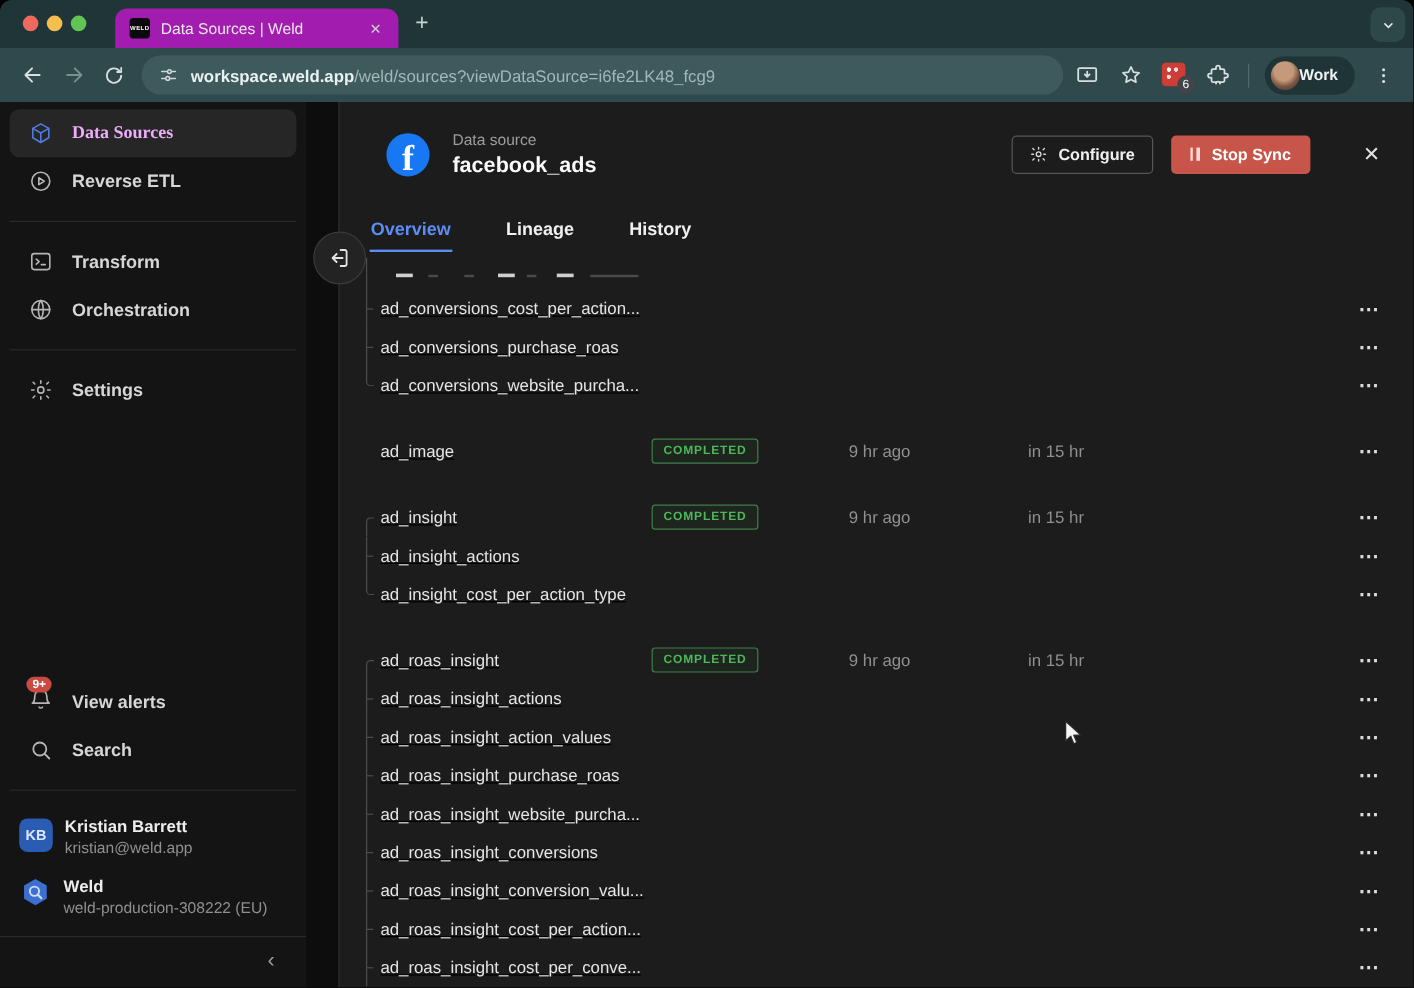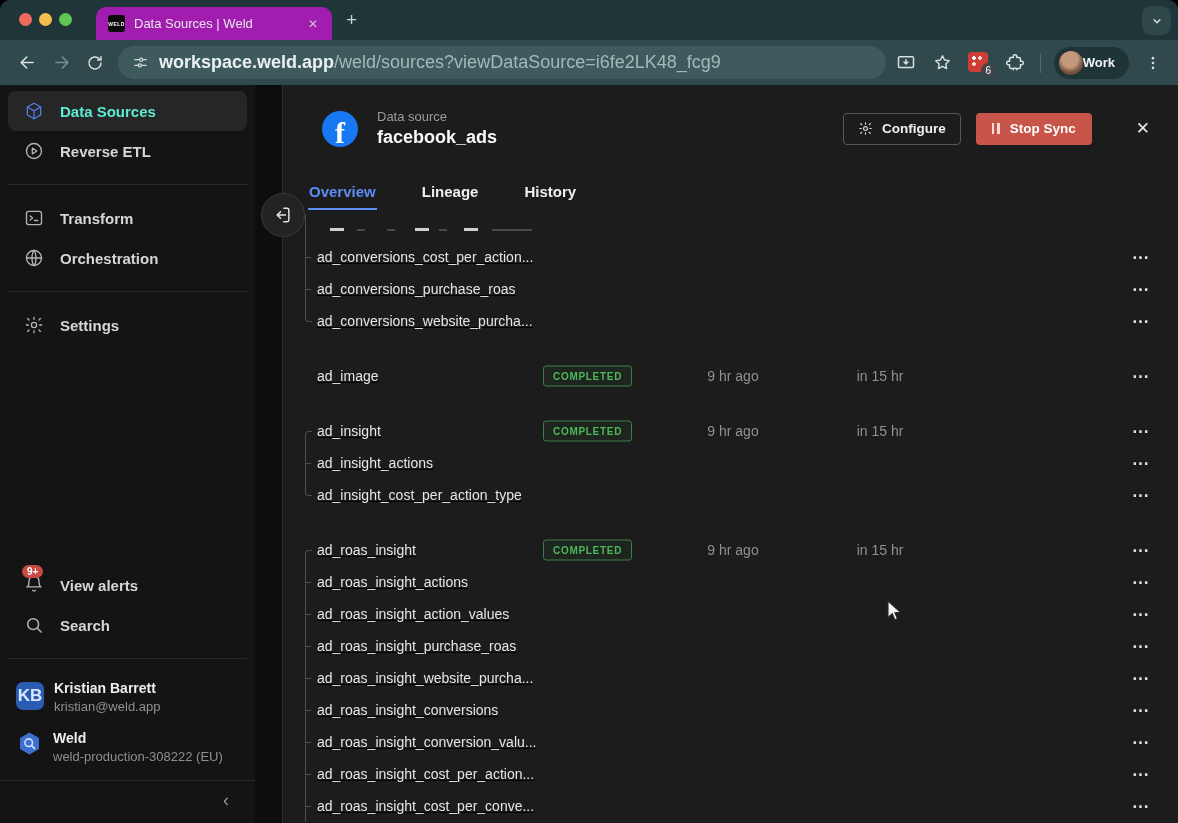--- a/index.html
+++ b/index.html
@@ -23,21 +23,21 @@
   .newtab-btn { position:absolute; left:346px; top:9px; color:#c6d1d1; font-size:19px; background:none; border:none; }
   .tabsearch-btn { position:absolute; right:7px; top:6px; width:29px; height:29px; border-radius:9px;
                    background:#2e4749; border:none; color:#dbe4e4; display:flex; align-items:center; justify-content:center; }
   .toolbar { position:absolute; top:40px; left:0; right:0; height:45px; background:#30494c;
              display:flex; align-items:center; padding:0 10px; }
   .nav-btn { width:34px; height:34px; border:none; background:none; color:#d7e0e0;
              display:flex; align-items:center; justify-content:center; }
   .nav-btn.dim { color:#77908f; }
   .urlbar { flex:1; height:33px; background:#3e5a5d; border-radius:17px; margin:0 8px 0 6px;
             display:flex; align-items:center; padding:0 14px; min-width:0; }
-  .url-text { font-size:18px; margin-left:10px; white-space:nowrap; overflow:hidden; }
+  .url-text { font-size:14px; margin-left:10px; white-space:nowrap; overflow:hidden; }
   .url-host { color:#eaf1f1; font-weight:bold; }
   .url-path { color:#a3b8ba; }
   .tb-right { display:flex; align-items:center; gap:13px; padding-right:4px; }
   .ext-wrap { position:relative; width:22px; height:22px; }
   .ext-icon { width:20px; height:20px; border-radius:4px; background:#cf3e36;
               background-image:radial-gradient(circle 2px at 6px 6px,#fff 1.6px,transparent 2px),
                                radial-gradient(circle 2px at 12px 6px,#ffd8d5 1.6px,transparent 2px),
                                radial-gradient(circle 2px at 6px 12px,#ffd8d5 1.6px,transparent 2px); }
   .ext-badge { position:absolute; right:-6px; bottom:-4px; width:15px; height:15px; border-radius:50%;
                background:#414549; color:#fff; font-size:10px; display:flex; align-items:center; justify-content:center; }
@@ -51,30 +51,30 @@
   .content { position:absolute; top:85px; left:0; right:0; bottom:0; display:flex; }
   .sidebar { width:255px; flex-shrink:0; background:#141414; position:relative; }
   .gap-strip { width:27px; background:#0d0d0d; }
   .drawer { flex:1; background:#1c1c1c; border-left:1px solid #2c2c2c; position:relative; overflow:hidden; }
 
   
   .snav { position:absolute; top:6px; left:8px; right:8px; }
   .sitem { display:flex; align-items:center; height:40px; border-radius:8px; padding-left:16px;
            gap:16px; color:#d6d6d6; font-size:15px; font-weight:bold; }
   .sitem svg { color:#b5b5b5; flex-shrink:0; }
-  .sitem.active { background:#262626; color:#5eead4; }
+  .sitem.active { background:#262626; color:#f0abfc;font-family:Liberation Serif, serif; }
   .sitem.active svg { color:#4f7ae0; }
   .sdiv { border:none; border-top:1px solid #2a2a2a; margin:13px 0; }
   .sbottom { position:absolute; left:8px; right:8px; bottom:8px; }
   .icon-badge-wrap { position:relative; }
   .alert-badge { position:absolute; top:-9px; left:-2px; background:#c94a42; color:#fff; font-size:10px;
                  font-weight:bold; border-radius:7px; padding:1px 5px; }
   .acct { display:flex; align-items:flex-start; gap:10px; padding:8px 0 8px 8px; }
   .acct-avatar { width:28px; height:28px; border-radius:7px; background:#2b5cb3; color:#d9e6ff;
-                 font-size:17px; font-weight:bold; display:flex; align-items:center; justify-content:center; margin-top:2px; }
+                 font-size:12px; font-weight:bold; display:flex; align-items:center; justify-content:center; margin-top:2px; }
   .acct-name { color:#ededed; font-size:14px; font-weight:bold; }
   .acct-sub { color:#8f8f8f; font-size:13px; margin-top:3px; }
   .collapse-row { height:30px; display:flex; justify-content:flex-end; align-items:center; padding-right:18px; }
   .collapse-chevron { color:#9a9a9a; font-size:18px; background:none; border:none; line-height:1; }
 
   
   .drawer-toggle { position:absolute; left:261px; top:108px; width:44px; height:44px; border-radius:50%;
                    background:#232323; border:1px solid #3a3a3a; color:#e3e3e3; z-index:5;
                    display:flex; align-items:center; justify-content:center; }
   .drawer-header { position:absolute; top:24px; left:39px; right:28px; display:flex; align-items:center; }

